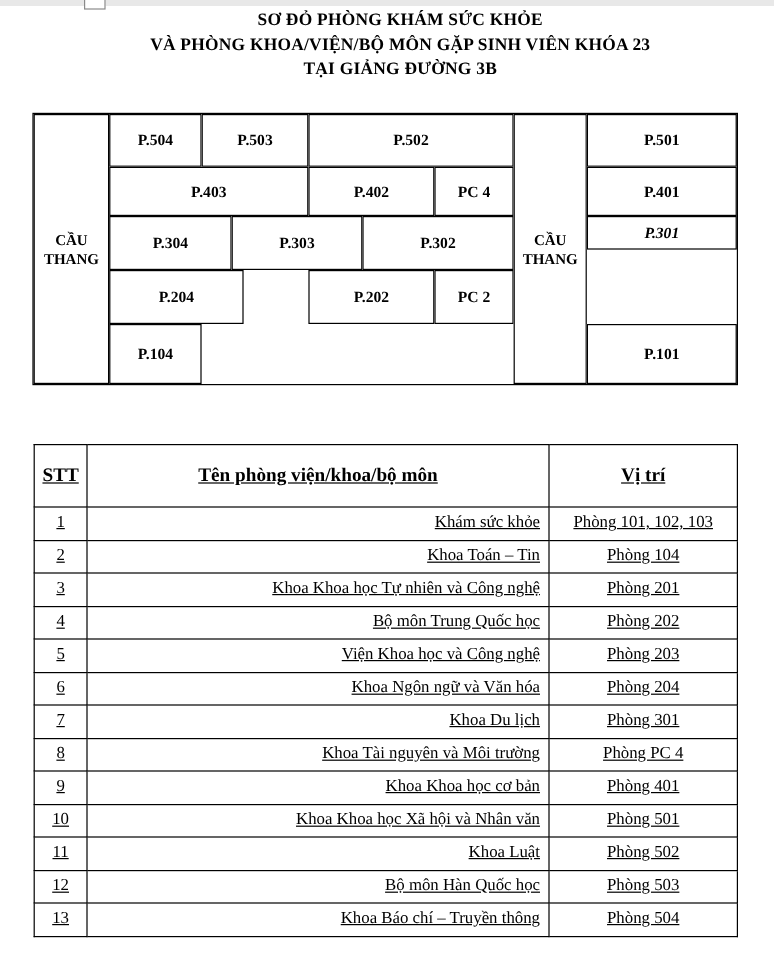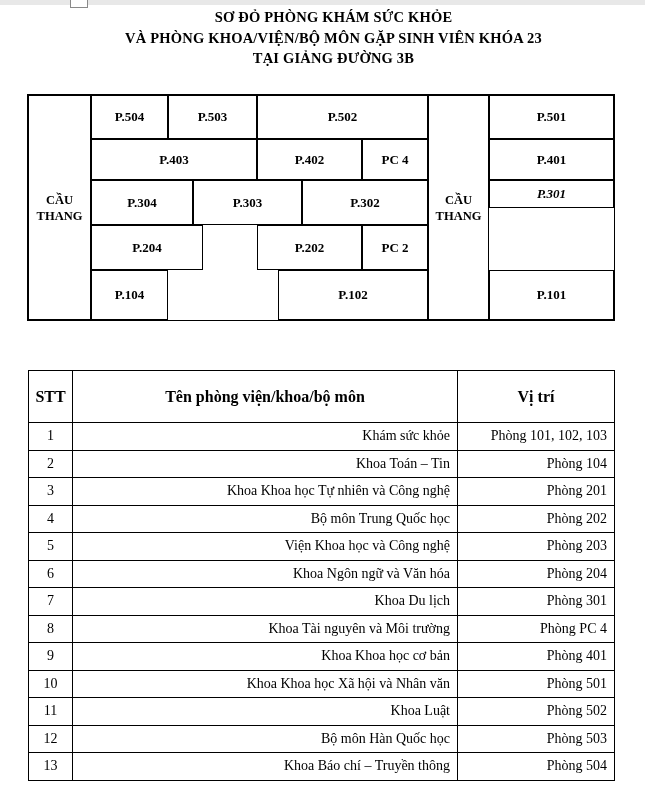--- a/index.html
+++ b/index.html
@@ -29,27 +29,28 @@
     position:absolute; box-sizing:border-box; border:1px solid #000;
     display:flex; align-items:center; justify-content:center;
     font-weight:bold; font-size:13px; text-align:center; background:#fff;
   }
   .pbox.stair { font-size:12.5px; line-height:16px; padding:0 6px; }
   
   .dept-table {
     position:absolute; left:28px; top:370px; width:586px;
     border-collapse:collapse; table-layout:fixed;
     font-size:14px;
+    text-decoration:underline;
   }
   .dept-table th, .dept-table td { border:1.5px solid #000; vertical-align:middle; }
   .dept-table th { font-weight:bold; font-size:16px; height:51px; padding:0; text-align:center; }
   .dept-table td { height:26.5px; padding:0 7px; }
   .dept-table td.c-stt { text-align:center; padding:0; }
   .dept-table td.c-name { text-align:right; }
-  .dept-table td.c-loc { text-align:right; }
+  .dept-table td.c-loc { text-align:center; }
 </style>
 </head>
 <body>
 
 <div class="page">
 
   <div class="top-strip"></div>
   <div class="top-marker"></div>
 
   <div class="title">
@@ -66,21 +67,20 @@
       <div class="pbox" style="left: 63px; top: 44px; width: 166px; height: 41px;">P.403</div>
       <div class="pbox" style="left: 229px; top: 44px; width: 105px; height: 41px;">P.402</div>
       <div class="pbox" style="left: 334px; top: 44px; width: 66px; height: 41px;">PC 4</div>
       <div class="pbox" style="left: 63px; top: 85px; width: 102px; height: 45px;">P.304</div>
       <div class="pbox" style="left: 165px; top: 85px; width: 109px; height: 45px;">P.303</div>
       <div class="pbox" style="left: 274px; top: 85px; width: 126px; height: 45px;">P.302</div>
       <div class="pbox" style="left: 63px; top: 130px; width: 112px; height: 45px;">P.204</div>
       <div class="pbox" style="left: 229px; top: 130px; width: 105px; height: 45px;">P.202</div>
       <div class="pbox" style="left: 334px; top: 130px; width: 66px; height: 45px;">PC 2</div>
       <div class="pbox" style="left: 63px; top: 175px; width: 77px; height: 50px;">P.104</div>
-      <div class="pbox" style="left: 250px; top: 175px; width: 150px; height: 50px;">P.102</div>
       <div class="pbox stair" style="left: 400px; top: 0px; width: 61px; height: 225px;">CẦU THANG</div>
       <div class="pbox" style="left: 461px; top: 0px; width: 125px; height: 44px;">P.501</div>
       <div class="pbox" style="left: 461px; top: 44px; width: 125px; height: 41px;">P.401</div>
       <div class="pbox" style="left: 461px; top: 85px; width: 125px; height: 28px; font-style: italic;">P.301</div>
       <div class="pbox" style="left: 461px; top: 175px; width: 125px; height: 50px;">P.101</div>
     </div>
 
   <table class="dept-table">
     <colgroup>
       <col style="width:44px">

